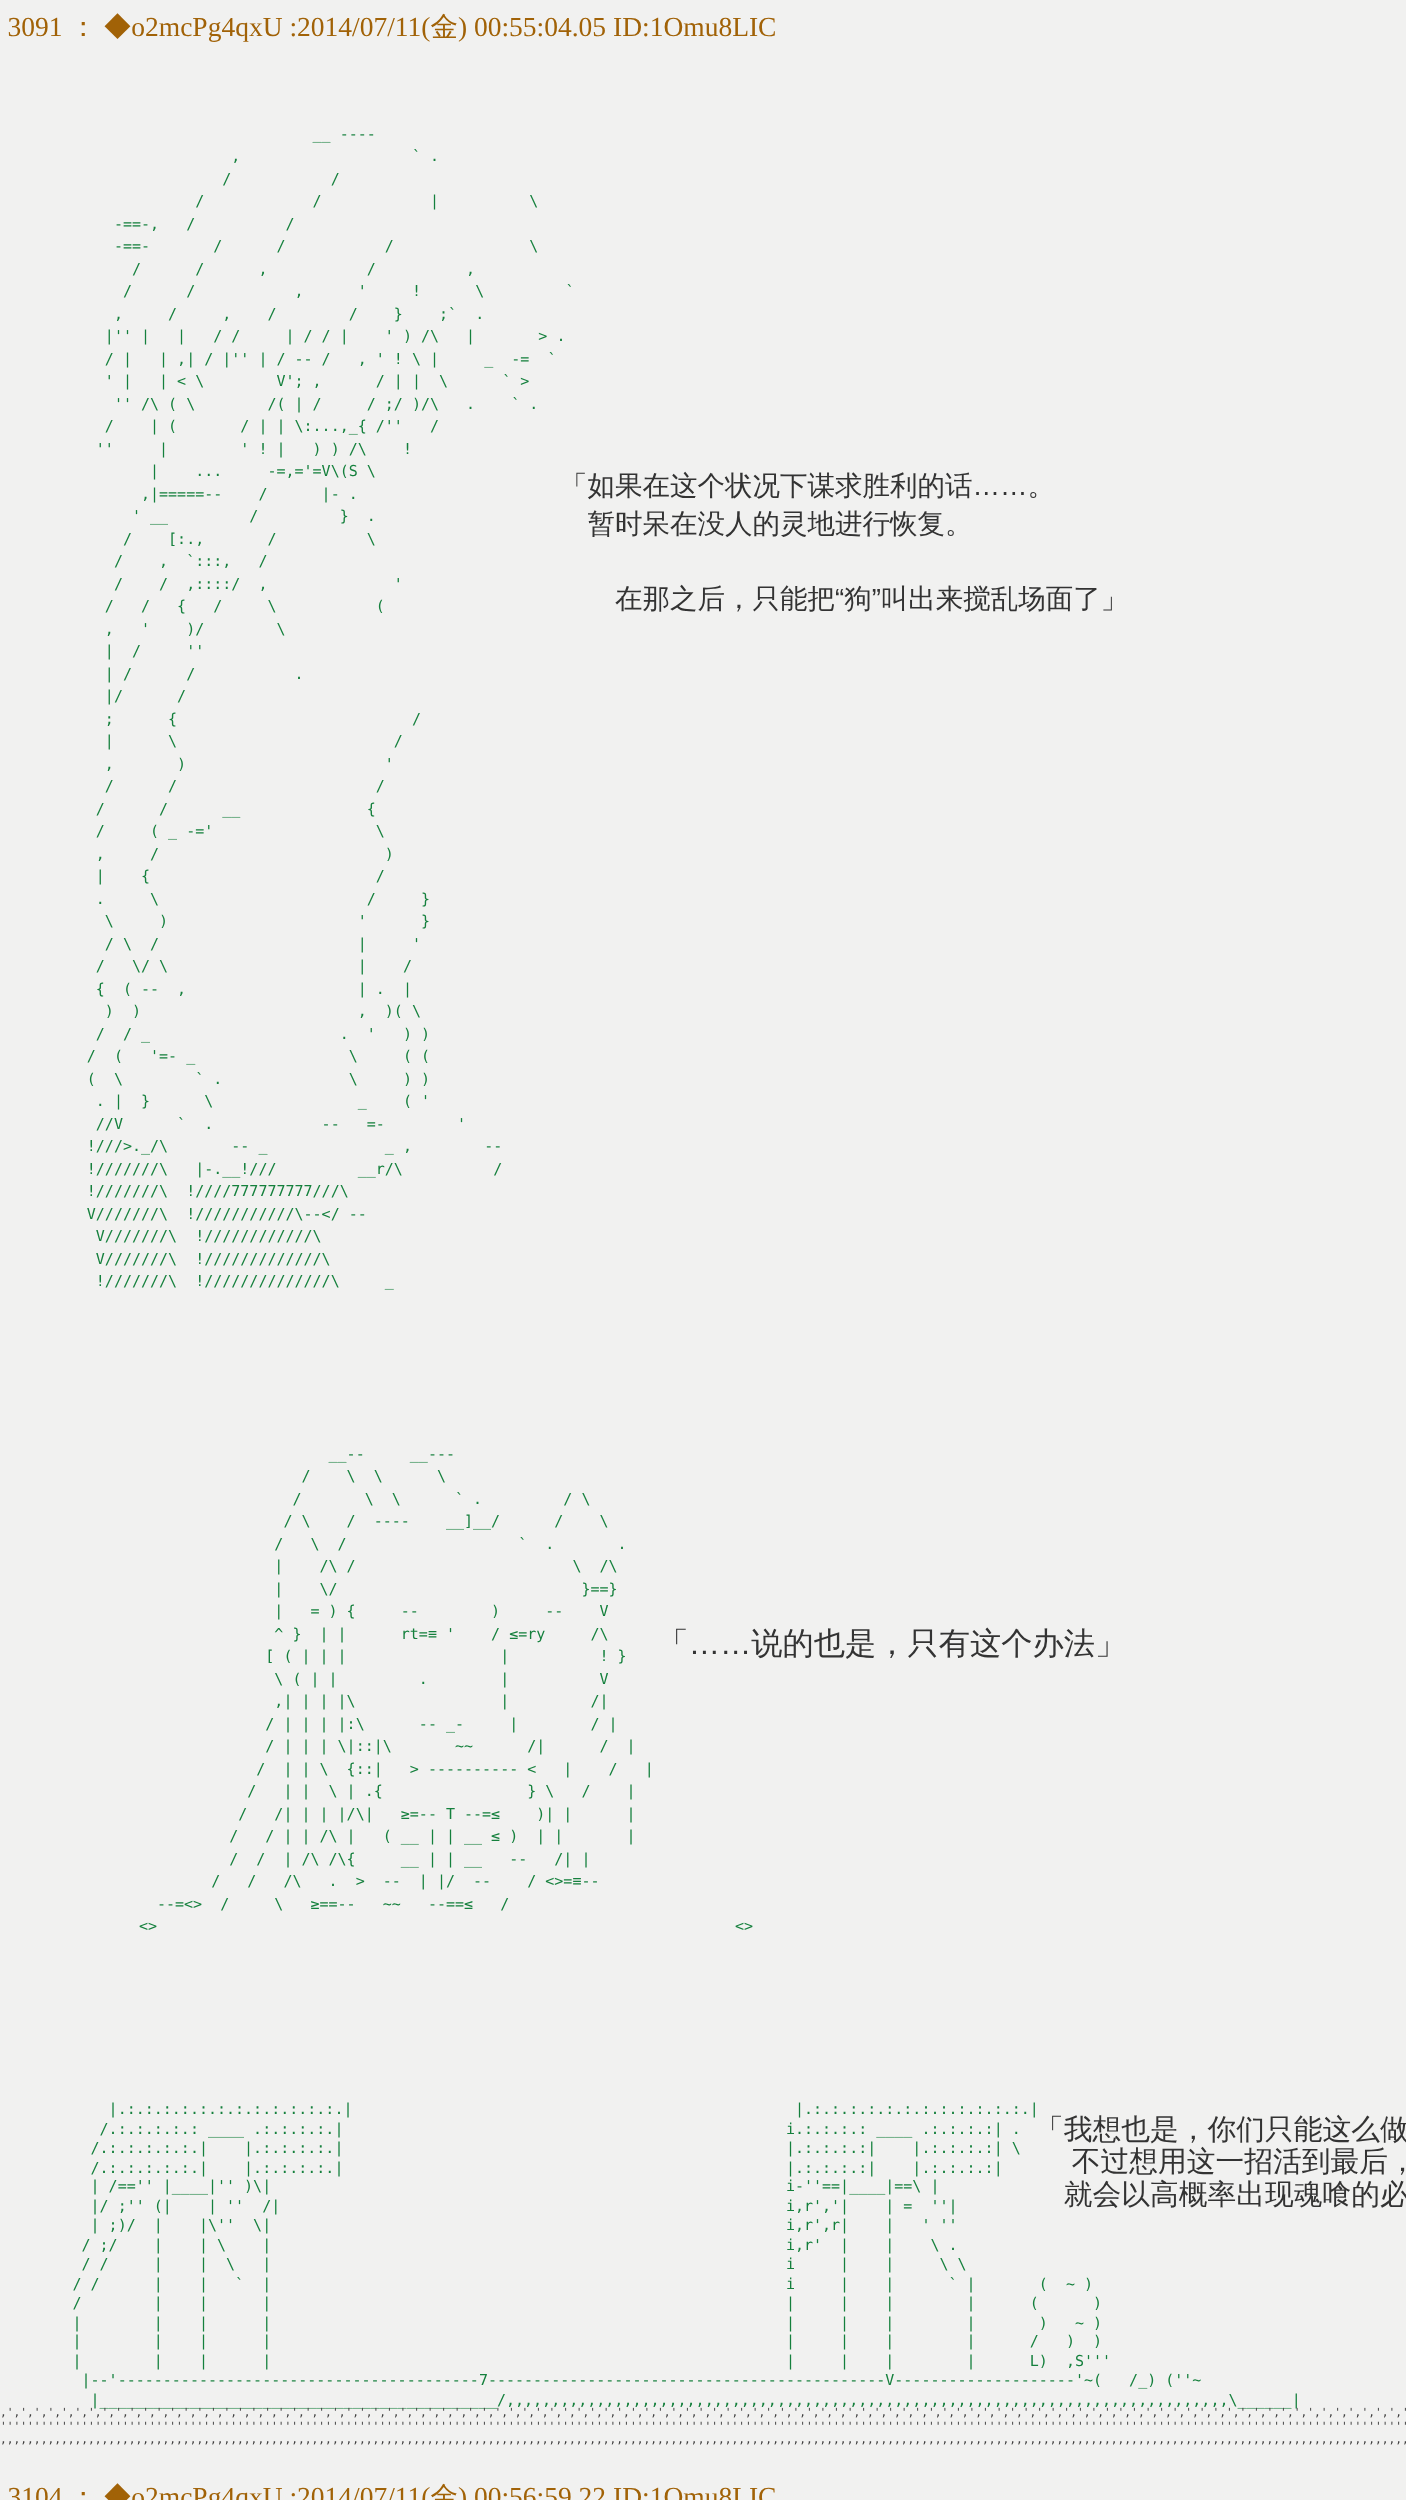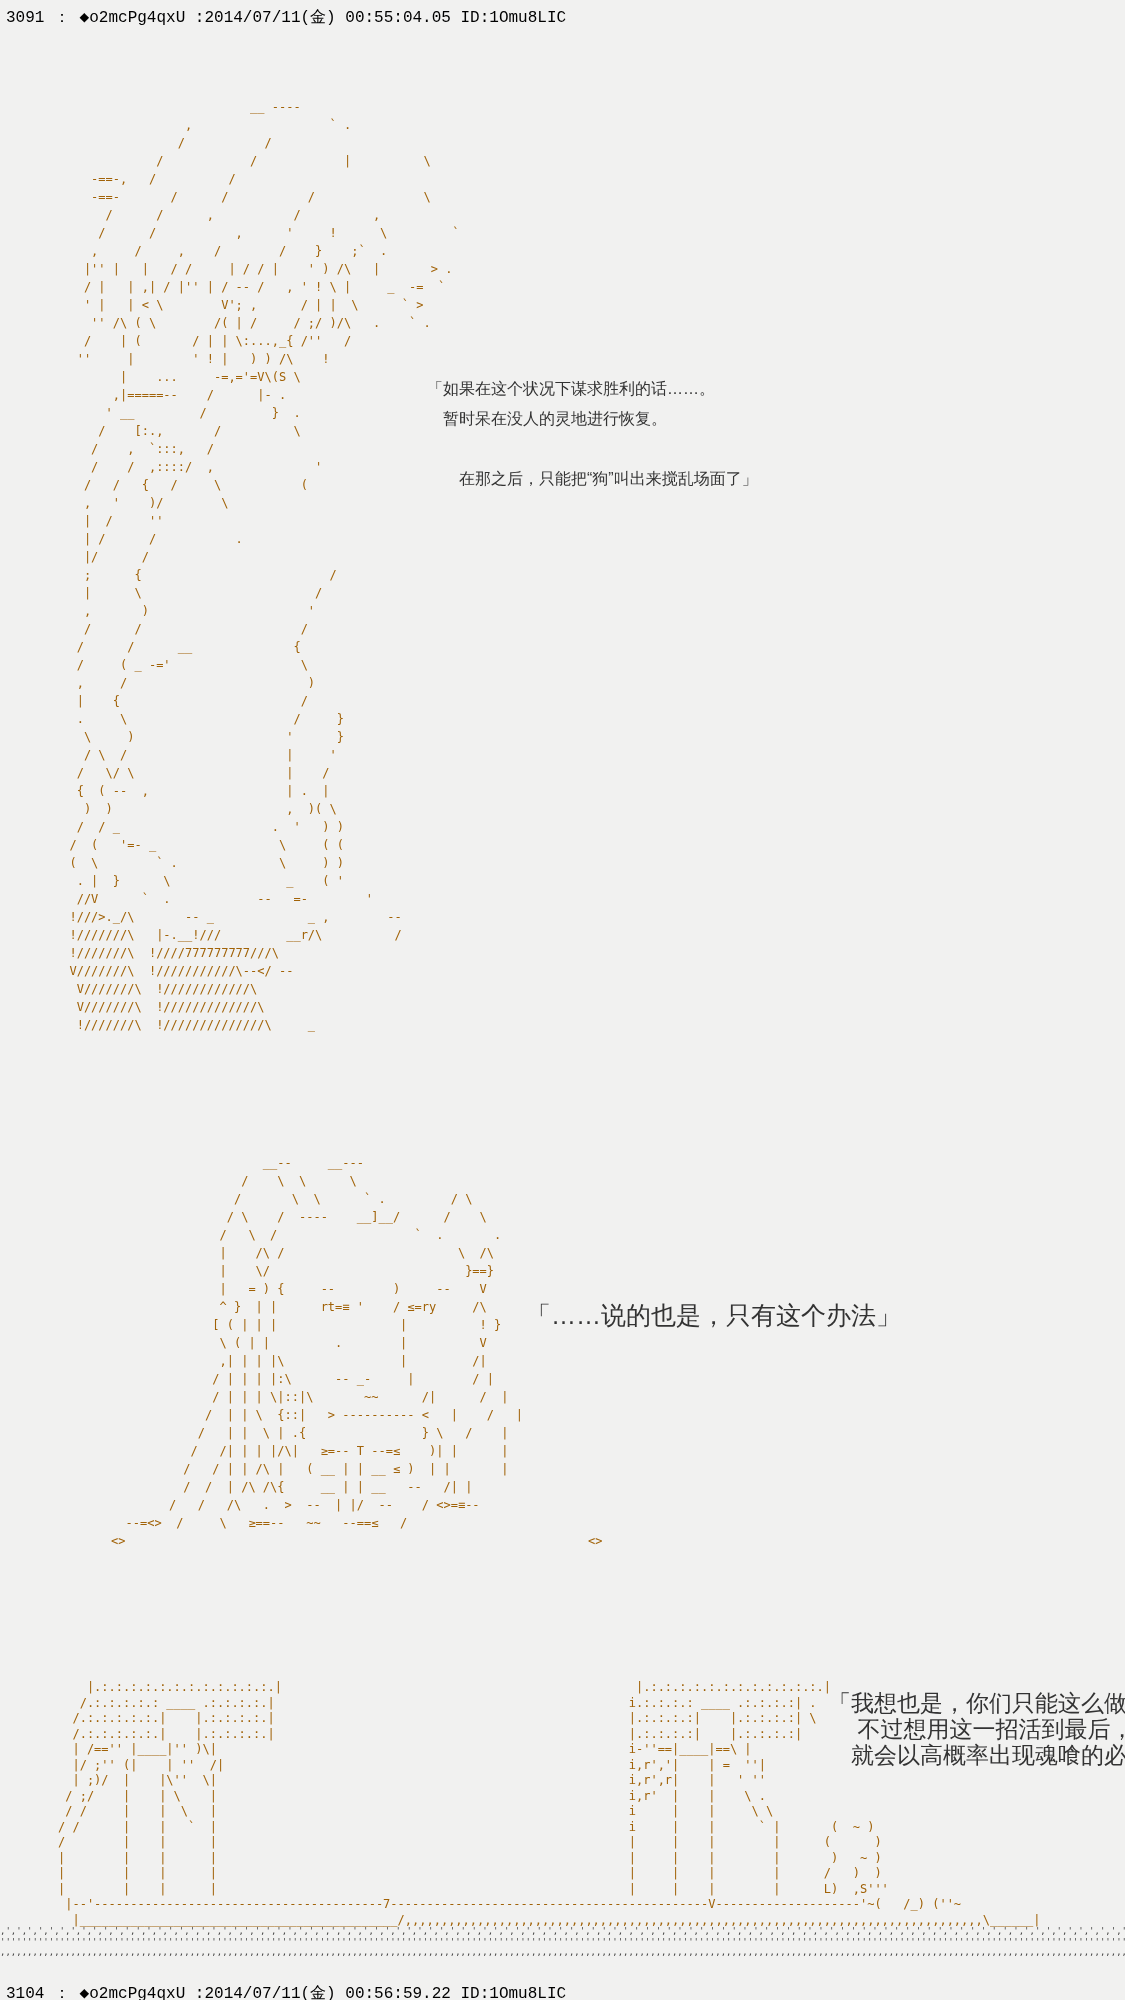--- a/index.html
+++ b/index.html
@@ -5,43 +5,43 @@
   html,body{margin:0;padding:0;}
   body{
     width:1125px;height:2000px;
     background:#f1f1f0;
     overflow:hidden;
     position:relative;
     font-family:"Liberation Sans",sans-serif;
   }
   .post-header{
     position:absolute;
-    font-family:Liberation Mono, monospace;
-    font-size:16px;
-    color:#000000;
+    font-family:Liberation Serif, serif;
+    font-size:22px;
+    color:#a16207;
     white-space:pre;
   }
   #hdr-top{left:6px;top:7px;}
   #hdr-bottom{left:6px;top:1983px;}
   .aa{
     position:absolute;
     font-family:"DejaVu Sans Mono",monospace;
-    color:#a16207;
+    color:#15803d;
     white-space:pre;
   }
   #aa1{left:55px;top:86px;font-size:12px;line-height:18px;}
   #aa2{left:75px;top:1142px;font-size:12px;line-height:18px;}
   #aa3{left:58px;top:1668px;font-size:12px;line-height:15.5px;}
   .dialogue{
     position:absolute;
     font-family:"Liberation Sans",sans-serif;
     color:#333333;
     white-space:pre;
   }
-  #dlg1{left:427px;top:374px;font-size:16px;line-height:30px;}
+  #dlg1{left:448px;top:374px;font-size:22px;line-height:30px;}
   #dlg2{left:526px;top:1300px;font-size:25px;line-height:30px;}
   #dlg3{left:828px;top:1690px;font-size:23px;line-height:26px;}
   #ground{
     position:absolute;left:0;top:1926px;width:1125px;height:36px;
     overflow:hidden;
     font-family:"DejaVu Sans Mono",monospace;
     font-size:9px;line-height:10.5px;
     color:#3f3f3f;
     white-space:pre;
   }

